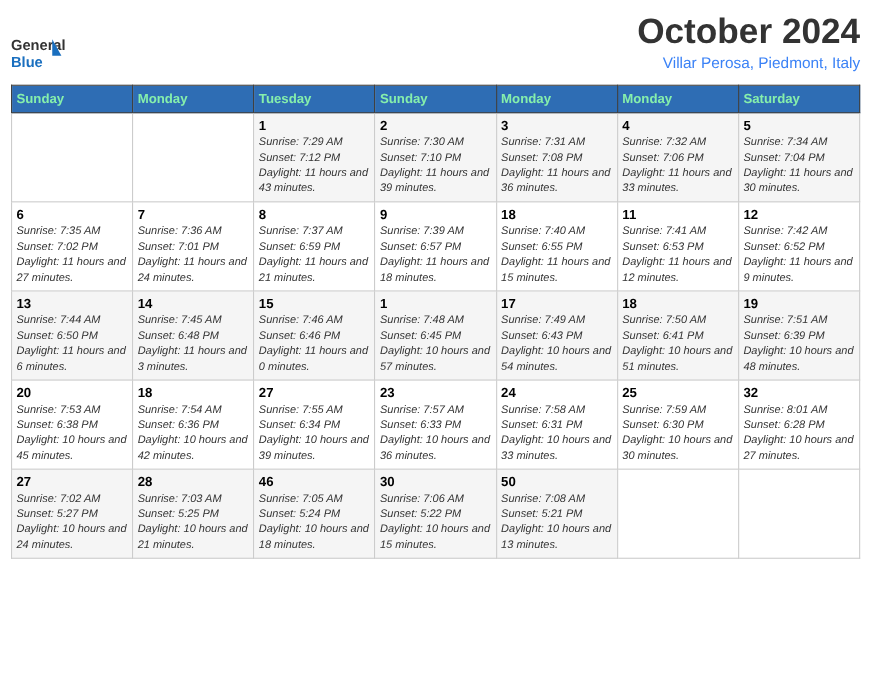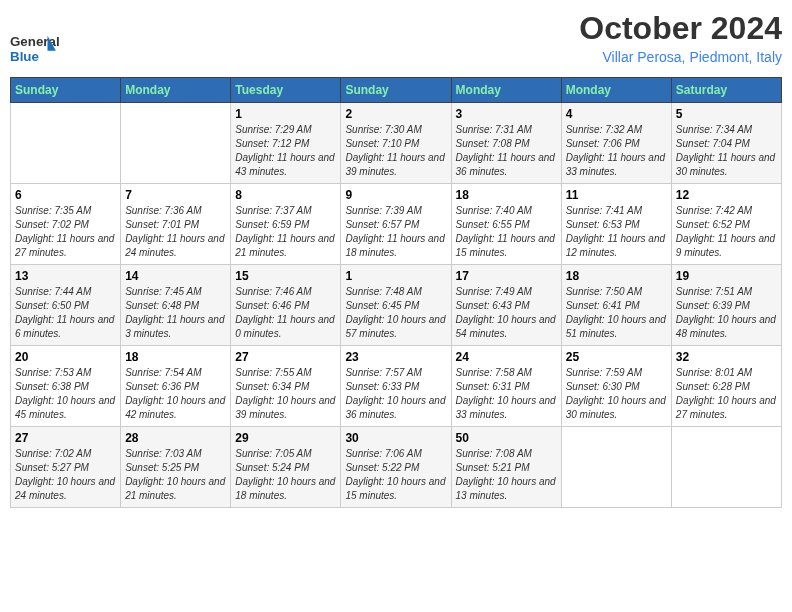--- a/index.html
+++ b/index.html
@@ -286,21 +286,21 @@
           Sunrise: 7:02 AM<br>Sunset: 5:27 PM<br>Daylight: 10 hours and 24 minutes.
         </div>
       </td>
         <td>
         <span class="day-number">28</span>
         <div class="day-info">
           Sunrise: 7:03 AM<br>Sunset: 5:25 PM<br>Daylight: 10 hours and 21 minutes.
         </div>
       </td>
         <td>
-        <span class="day-number">29</span>
+        <span class="day-number">46</span>
         <div class="day-info">
           Sunrise: 7:05 AM<br>Sunset: 5:24 PM<br>Daylight: 10 hours and 18 minutes.
         </div>
       </td>
         <td>
         <span class="day-number">30</span>
         <div class="day-info">
           Sunrise: 7:06 AM<br>Sunset: 5:22 PM<br>Daylight: 10 hours and 15 minutes.
         </div>
       </td>

